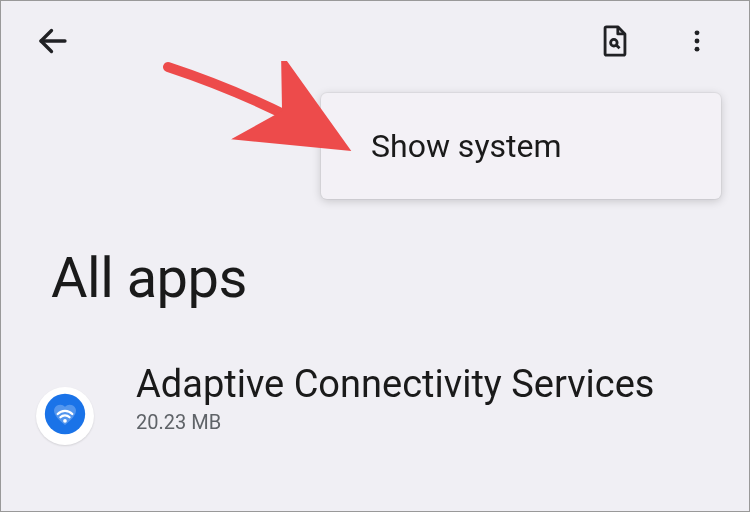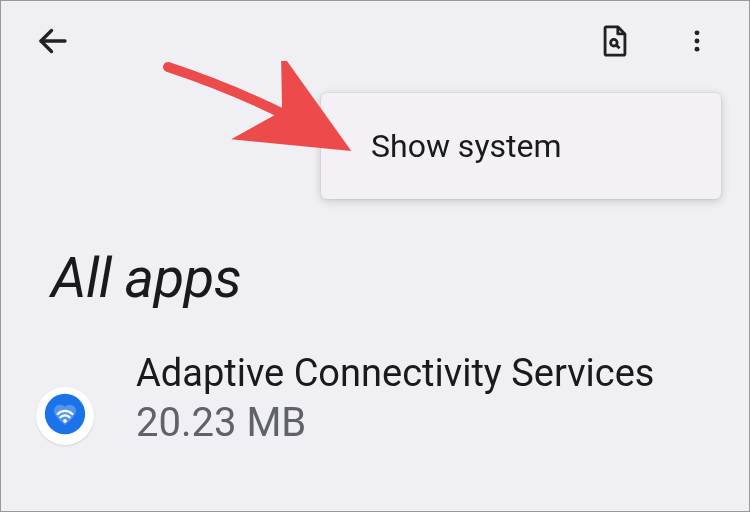--- a/index.html
+++ b/index.html
@@ -27,21 +27,20 @@
       border-radius: 50%;
     }
     .title-area {
       padding: 170px 0 0 50px;
     }
     .page-title {
       font-size: 56px;
       font-weight: 400;
       color: #1a1a1a;
       letter-spacing: -0.5px;
-      font-style: italic;
     }
     .app-row {
       position: absolute;
       left: 35px;
       top: 350px;
       display: flex;
       align-items: center;
       gap: 42px;
       width: 660px;
     }
@@ -53,21 +52,21 @@
       box-shadow: 0 1px 2px rgba(0,0,0,0.12);
       margin-top: 36px;
     }
     .app-text { display: flex; flex-direction: column; }
     .app-name {
       font-size: 38px;
       color: #1a1a1a;
       line-height: 1.2;
     }
     .app-size {
-      font-size: 40px;
+      font-size: 20px;
       color: #5f6368;
       margin-top: 2px;
     }
     .menu-popup {
       position: absolute;
       top: 92px;
       left: 320px;
       width: 400px;
       background: #f3f1f6;
       border-radius: 6px;

